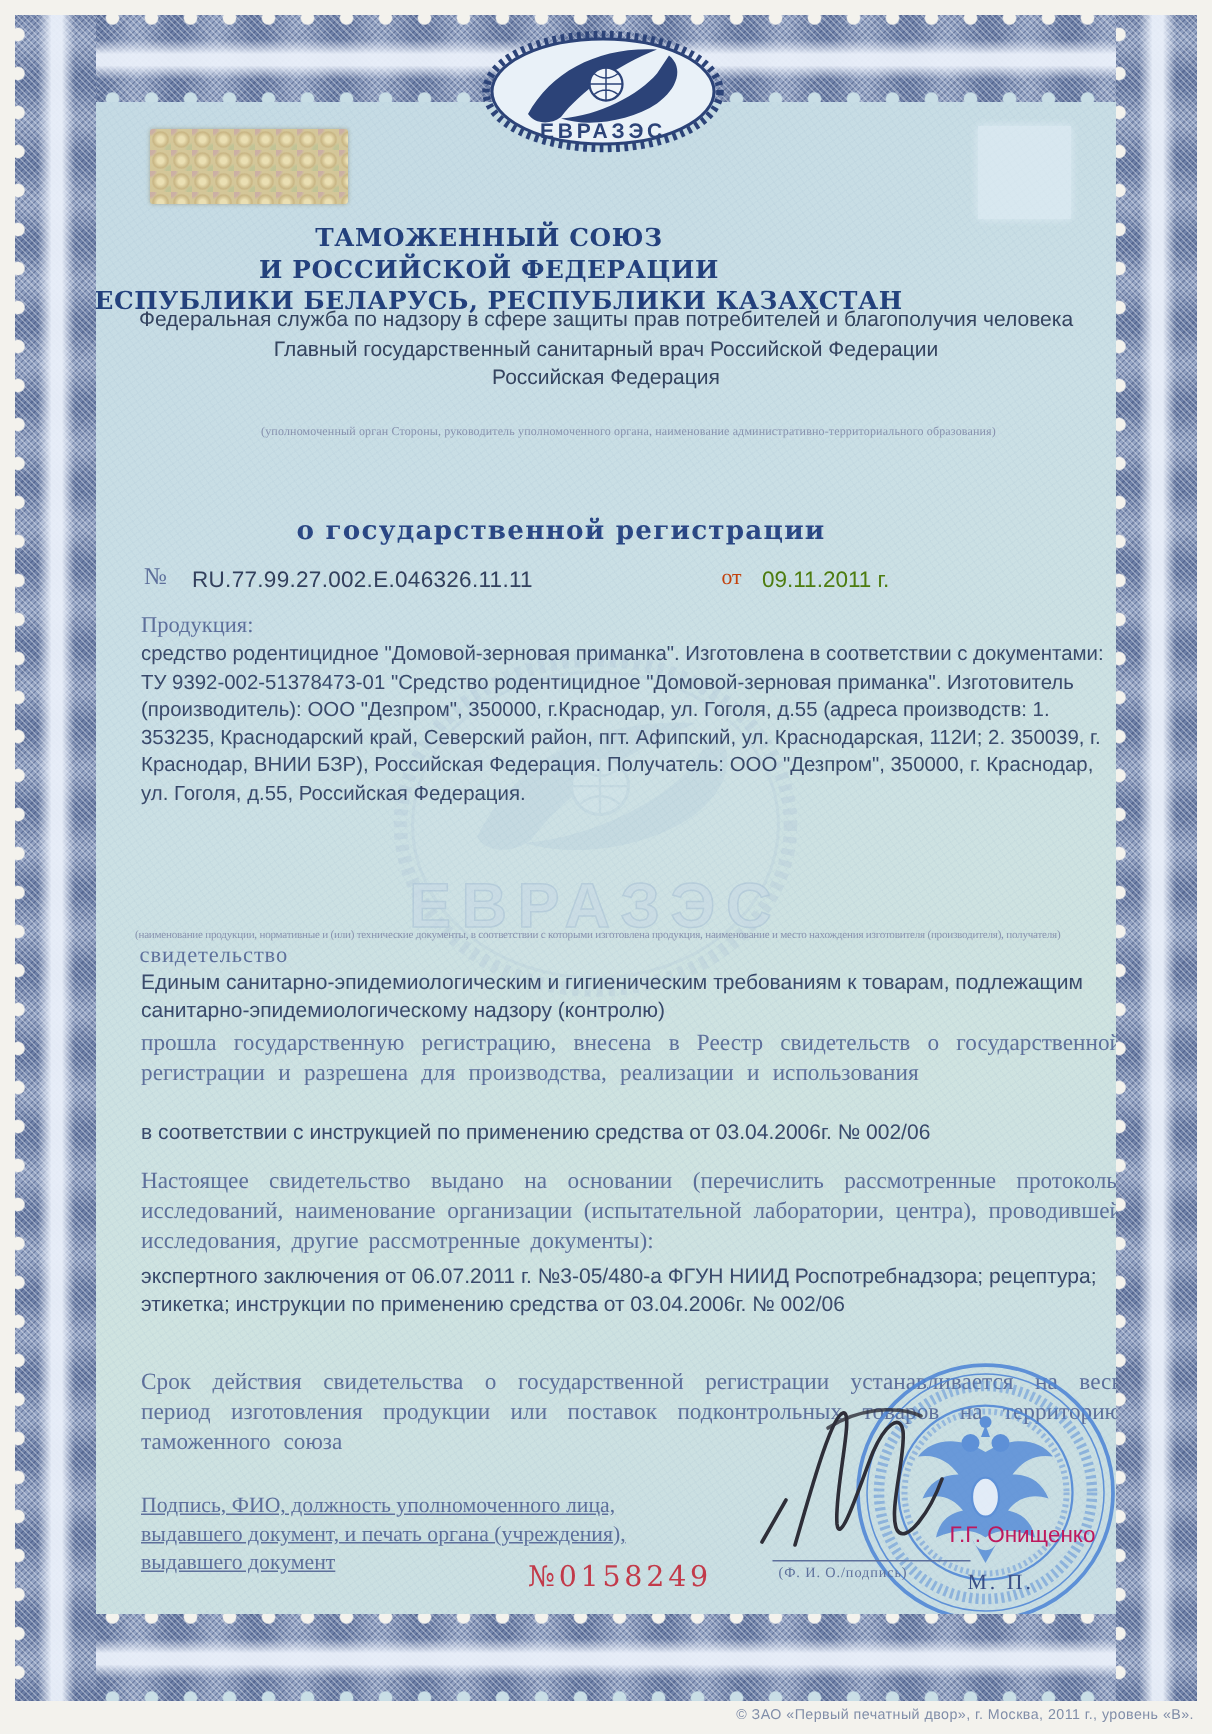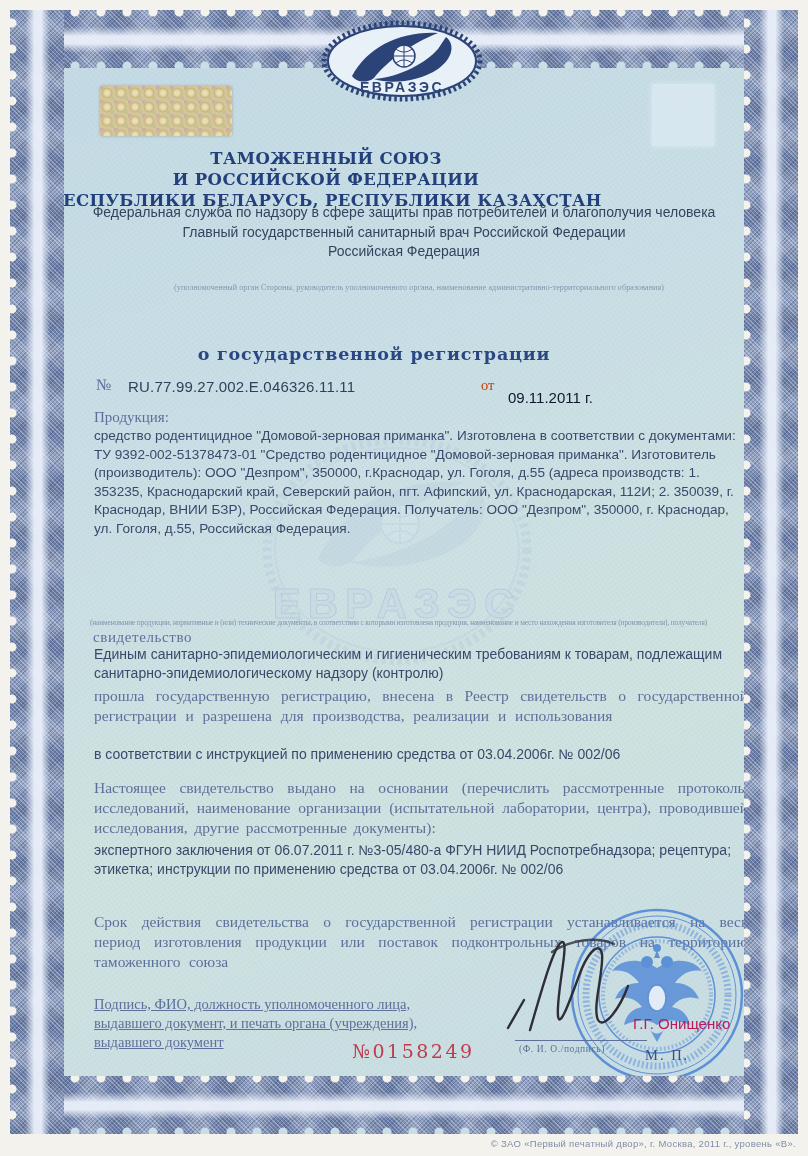--- a/index.html
+++ b/index.html
@@ -62,21 +62,21 @@
     font-size:14px;line-height:19.5px;color:#34435f;}
   .tiny-note{z-index:2;color:#8791ae;font-family:"Liberation Serif",serif;}
   .note1{left:0;width:808px;top:283px;text-align:center;font-size:8px;letter-spacing:.1px;margin-left:15px;}
   .title-main{left:0;width:808px;top:303px;text-align:center;z-index:2;
     font-family:"DejaVu Serif",serif;font-weight:bold;font-size:27px;letter-spacing:1.5px;color:#1f3d7a;}
   .title-sub{left:0;width:748px;top:344px;text-align:center;z-index:2;
     font-family:"DejaVu Serif",serif;font-weight:bold;font-size:17.5px;letter-spacing:.8px;color:#2a4784;}
   .no-label{left:96px;top:376px;z-index:2;font-family:"Liberation Serif",serif;font-size:16px;color:#5d6f9b;}
   .reg-number{left:128px;top:378px;z-index:2;font-size:15px;color:#323f5c;letter-spacing:.2px;}
   .date-label{left:481px;top:377px;z-index:2;font-family:"Liberation Serif",serif;font-size:14.5px;color:#c2410c;}
-  .reg-date{left:508px;top:389px;z-index:2;font-size:15px;color:#0f172a;}
+  .reg-date{left:508px;top:378px;z-index:2;font-size:15px;color:#4d7c0f;}
 
   .tpl{font-family:"Liberation Serif",serif;color:#5d6f9b;}
   .fill{color:#39496b;}
 
   .product-label{left:94px;top:409px;z-index:2;font-size:15px;}
   .product-text{left:94px;top:427px;width:656px;z-index:2;font-size:13.6px;line-height:18.6px;}
   .note2{left:90px;top:618px;width:700px;font-size:7.4px;letter-spacing:-.15px;white-space:nowrap;}
   .conform-label{left:93px;top:629px;z-index:2;font-size:15px;letter-spacing:.6px;}
   .conform-text{left:94px;top:645px;width:652px;z-index:2;font-size:14px;line-height:19px;}
   .reg-tpl{left:94px;top:686px;width:654px;z-index:2;font-size:15.5px;line-height:19.5px;text-align:justify;word-spacing:.32em;}

